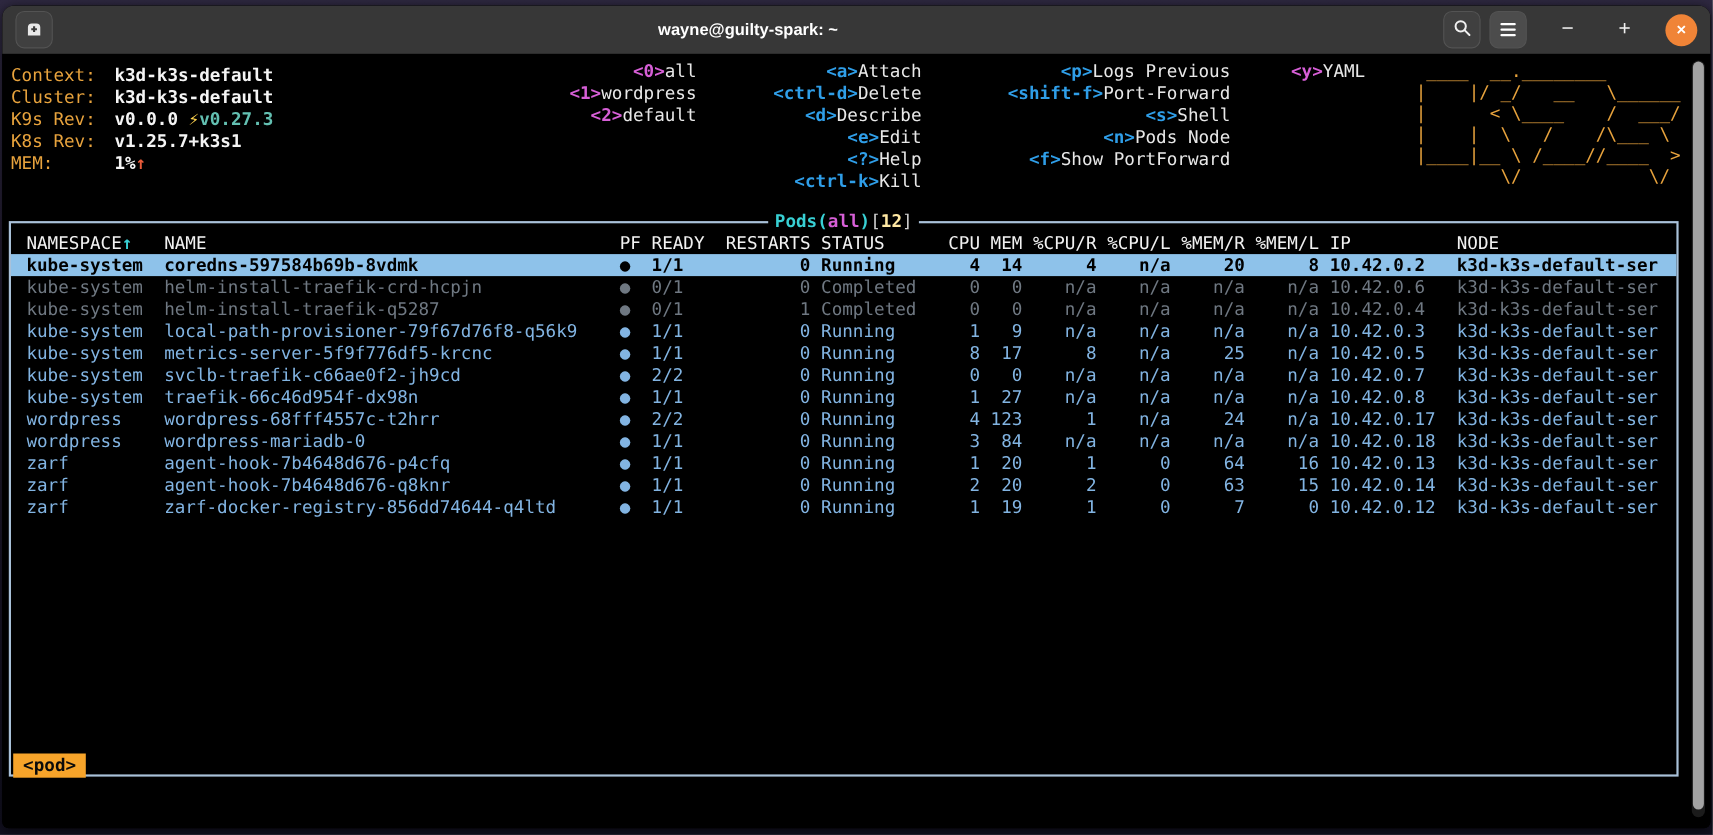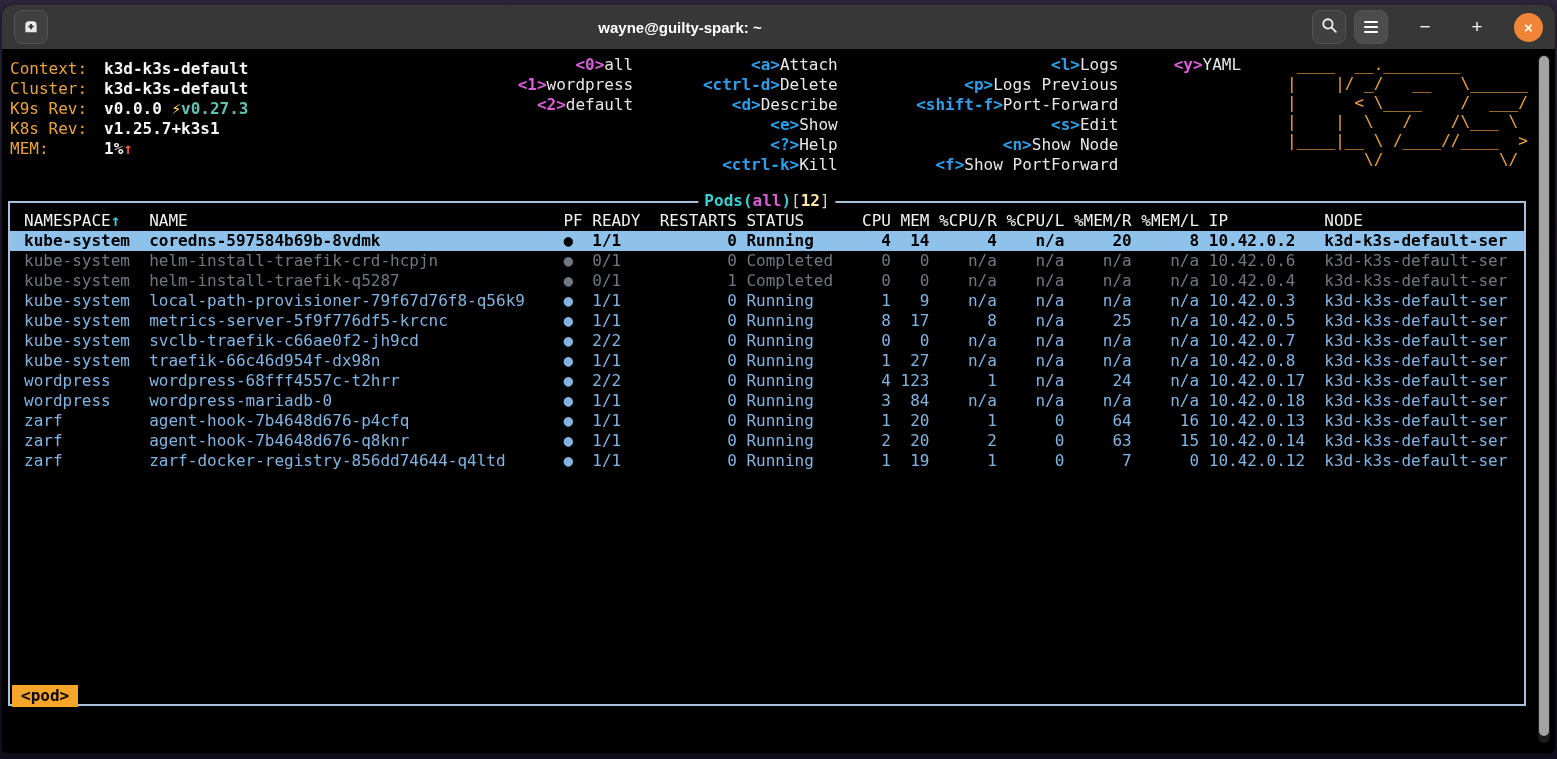--- a/index.html
+++ b/index.html
@@ -126,30 +126,29 @@
         </div>
       <div class="hk hk-ns">
           <div class="hk-row"><span class="hk-key">&lt;0&gt;</span><span class="hk-label">all</span></div>
           <div class="hk-row"><span class="hk-key">&lt;1&gt;</span><span class="hk-label">wordpress</span></div>
           <div class="hk-row"><span class="hk-key">&lt;2&gt;</span><span class="hk-label">default</span></div>
         </div>
       <div class="hk hk-a1">
           <div class="hk-row"><span class="hk-key">&lt;a&gt;</span><span class="hk-label">Attach</span></div>
           <div class="hk-row"><span class="hk-key">&lt;ctrl-d&gt;</span><span class="hk-label">Delete</span></div>
           <div class="hk-row"><span class="hk-key">&lt;d&gt;</span><span class="hk-label">Describe</span></div>
-          <div class="hk-row"><span class="hk-key">&lt;e&gt;</span><span class="hk-label">Show</span></div>
+          <div class="hk-row"><span class="hk-key">&lt;e&gt;</span><span class="hk-label">Edit</span></div>
           <div class="hk-row"><span class="hk-key">&lt;?&gt;</span><span class="hk-label">Help</span></div>
           <div class="hk-row"><span class="hk-key">&lt;ctrl-k&gt;</span><span class="hk-label">Kill</span></div>
         </div>
       <div class="hk hk-a2">
-          <div class="hk-row"><span class="hk-key">&lt;l&gt;</span><span class="hk-label">Logs</span></div>
           <div class="hk-row"><span class="hk-key">&lt;p&gt;</span><span class="hk-label">Logs Previous</span></div>
           <div class="hk-row"><span class="hk-key">&lt;shift-f&gt;</span><span class="hk-label">Port-Forward</span></div>
-          <div class="hk-row"><span class="hk-key">&lt;s&gt;</span><span class="hk-label">Edit</span></div>
-          <div class="hk-row"><span class="hk-key">&lt;n&gt;</span><span class="hk-label">Show Node</span></div>
+          <div class="hk-row"><span class="hk-key">&lt;s&gt;</span><span class="hk-label">Shell</span></div>
+          <div class="hk-row"><span class="hk-key">&lt;n&gt;</span><span class="hk-label">Pods Node</span></div>
           <div class="hk-row"><span class="hk-key">&lt;f&gt;</span><span class="hk-label">Show PortForward</span></div>
         </div>
       <div class="hk hk-a3">
           <div class="hk-row"><span class="hk-key">&lt;y&gt;</span><span class="hk-label">YAML</span></div>
         </div>
       <pre class="logo"> ____  __.________
 |    |/ _/   __   \______
 |      &lt; \____    /  ___/
 |    |  \   /    /\___ \
 |____|__ \ /____//____  &gt;

